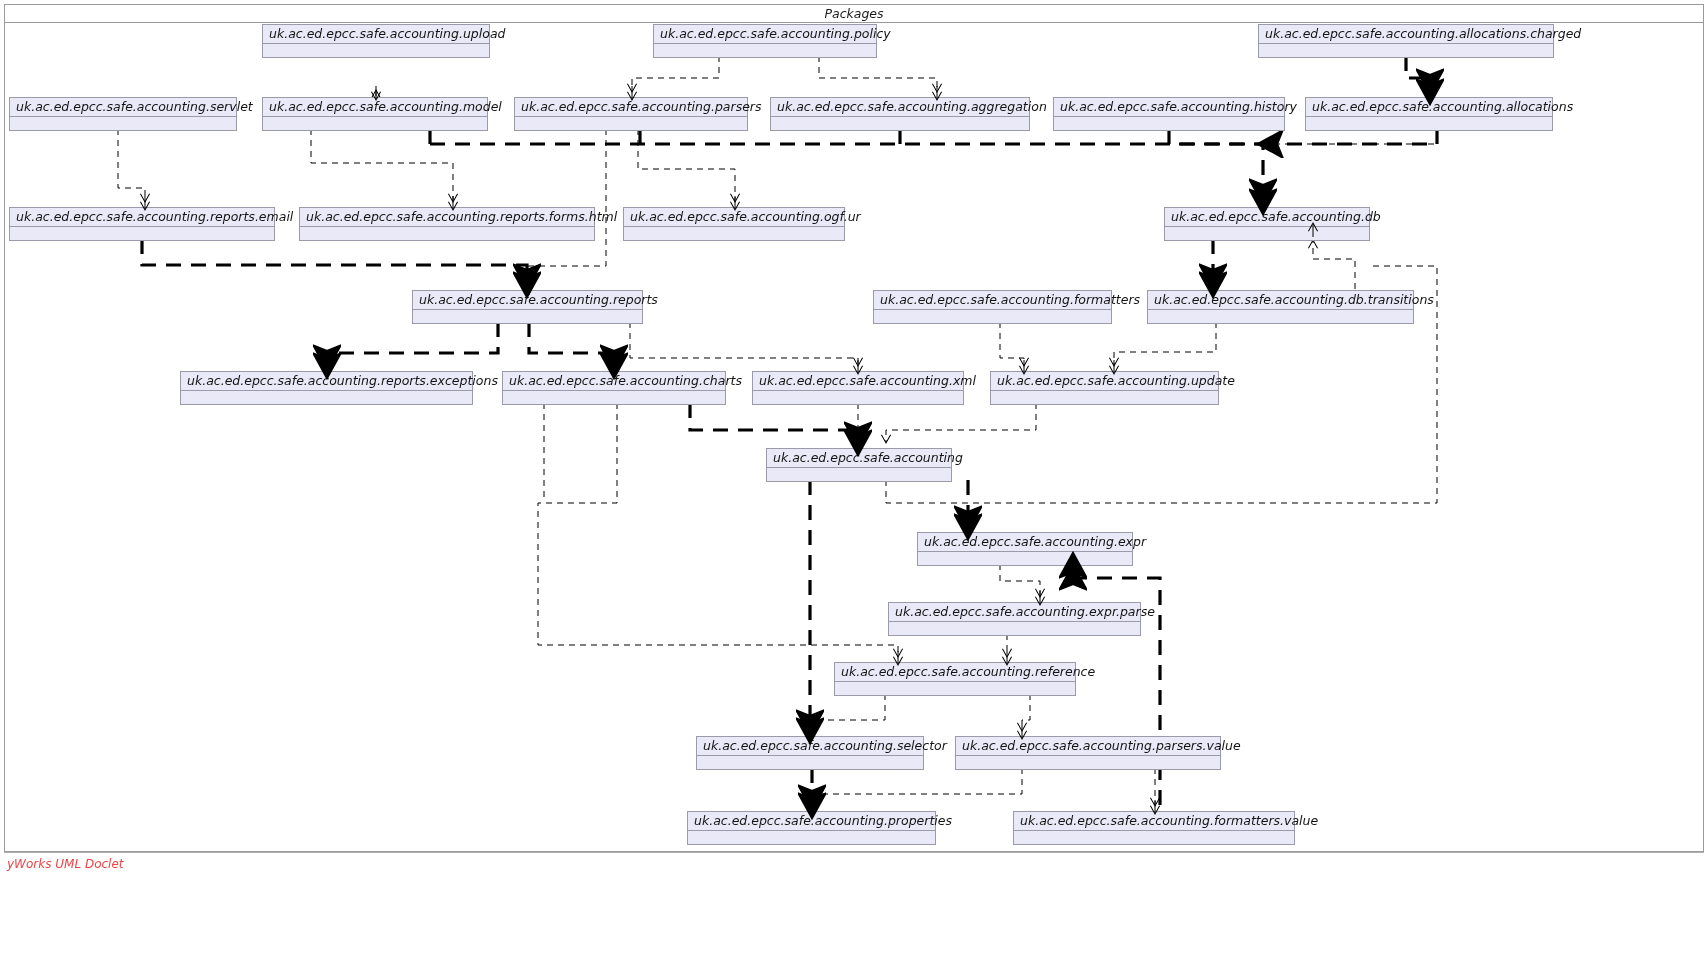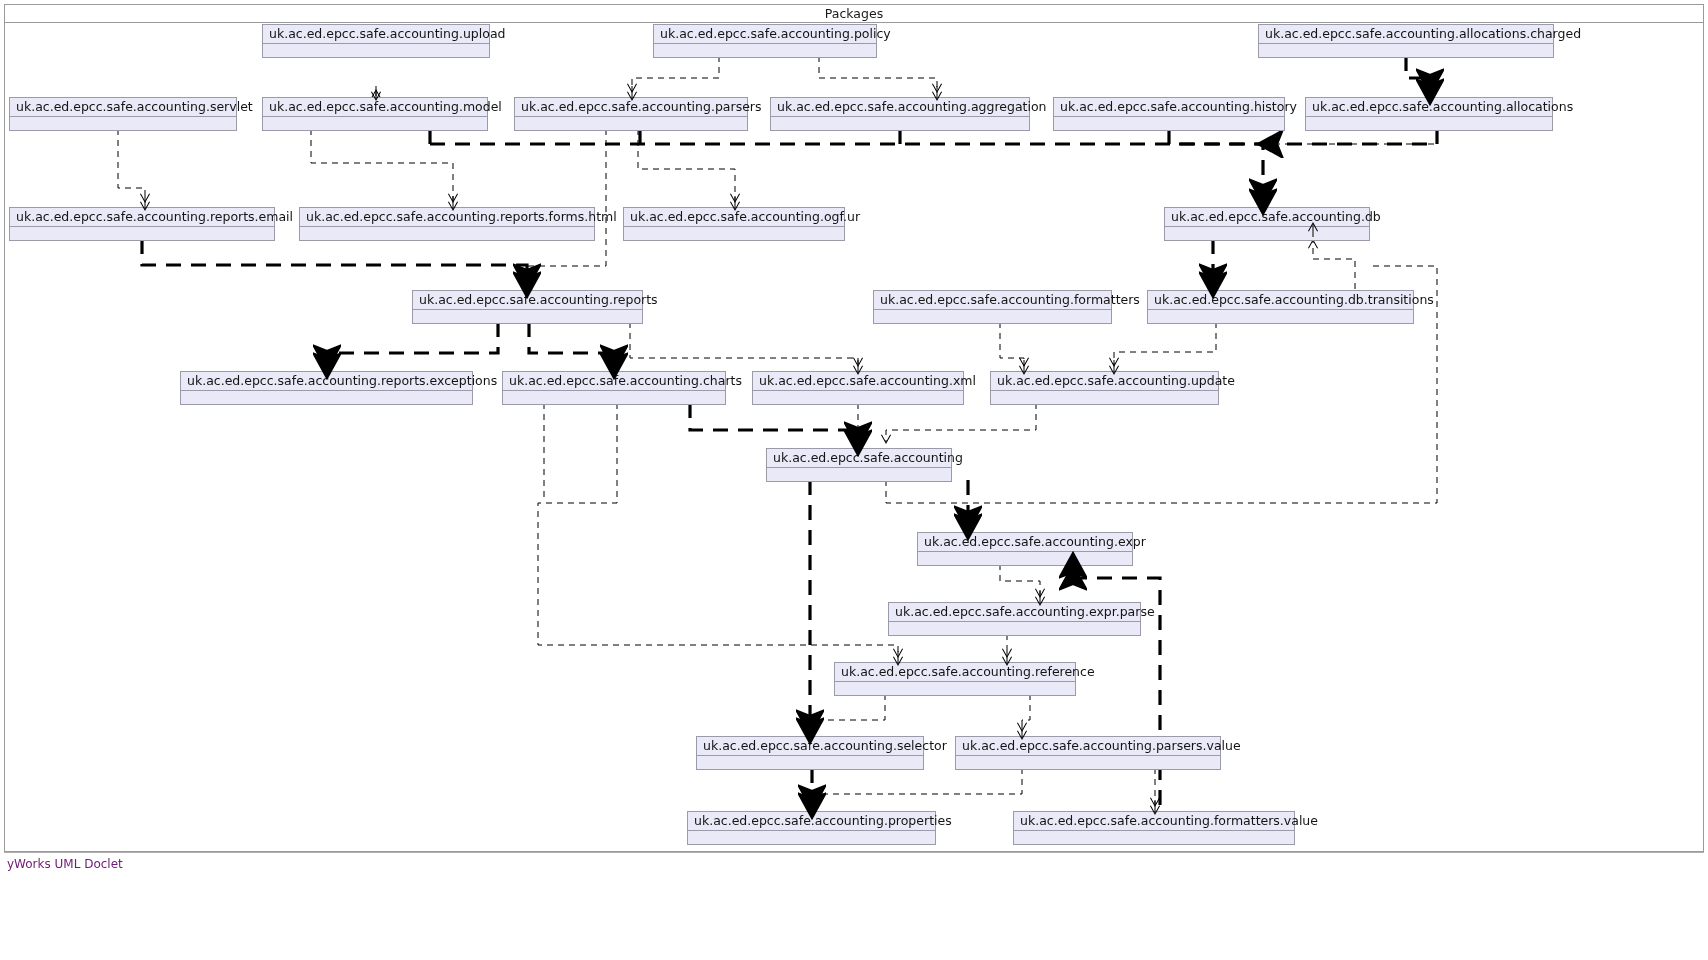--- a/index.html
+++ b/index.html
@@ -7,20 +7,21 @@
     padding: 0;
     background: #ffffff;
     font-family: "DejaVu Sans", sans-serif;
   }
   #canvas {
     position: relative;
     width: 1708px;
     height: 960px;
     background: #ffffff;
     overflow: hidden;
+    font-style: italic;
   }
   
   .frame {
     position: absolute;
     left: 4px;
     top: 4px;
     width: 1700px;
     height: 848px;
     border: 1px solid #9a9a9a;
     box-sizing: border-box;
@@ -46,21 +47,21 @@
     top: 852px;
     width: 1700px;
     height: 1px;
     background: #b0b0b0;
   }
   .footer-label {
     position: absolute;
     left: 7px;
     top: 857px;
     font-size: 12px;
-    color: #701a75;
+    color: #ef4444;
     white-space: nowrap;
   }
 
   
   .pkg {
     position: absolute;
     box-sizing: border-box;
     border: 1px solid #9a9aa8;
     background: #e9e9f8;
     z-index: 5;

